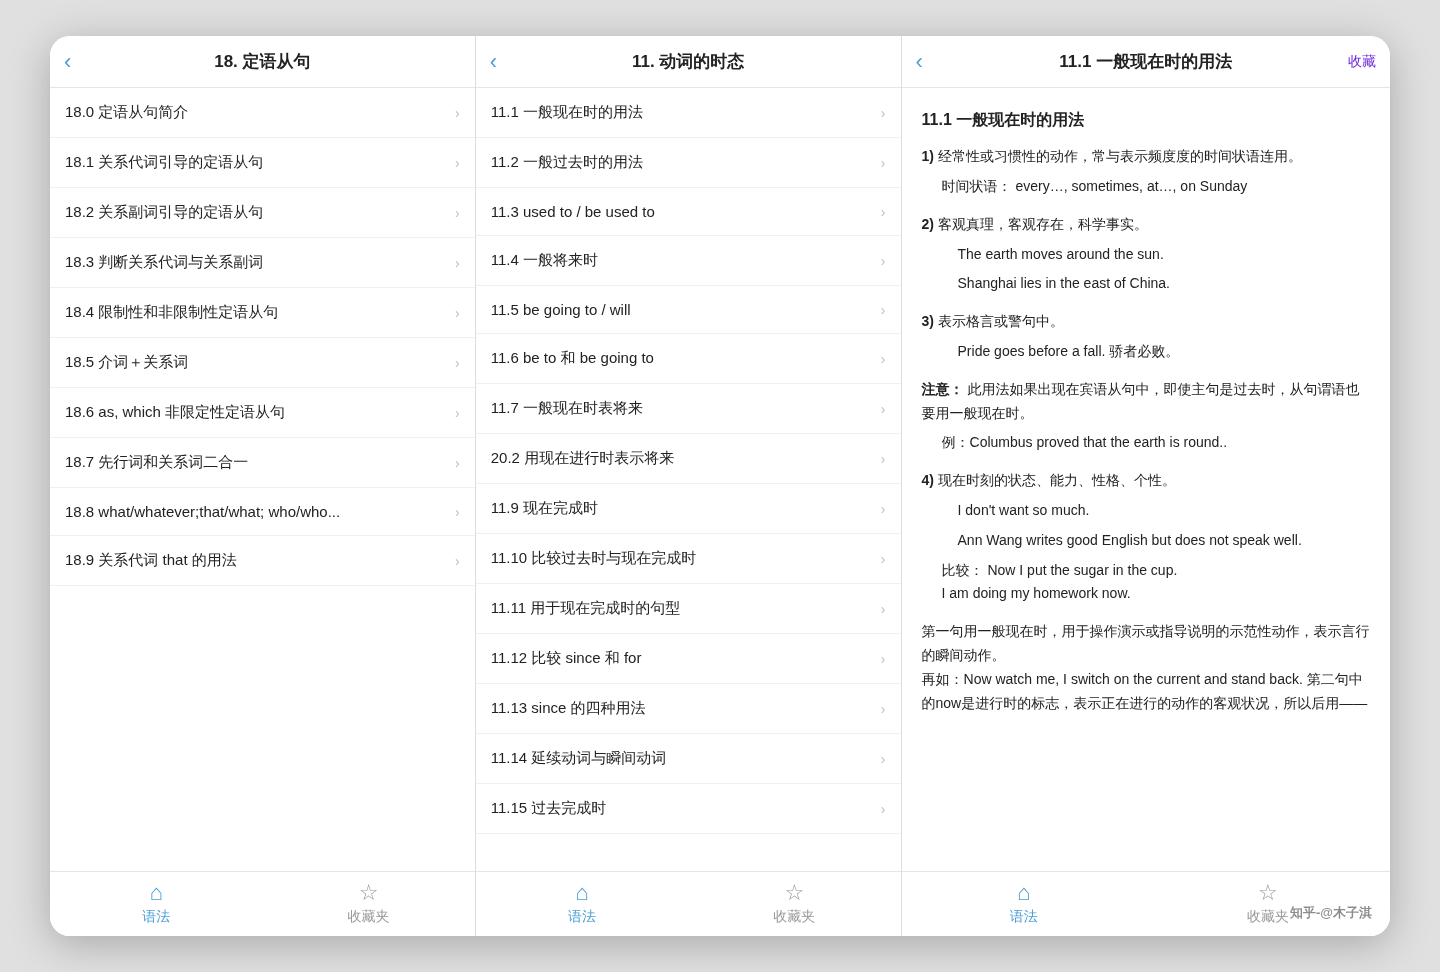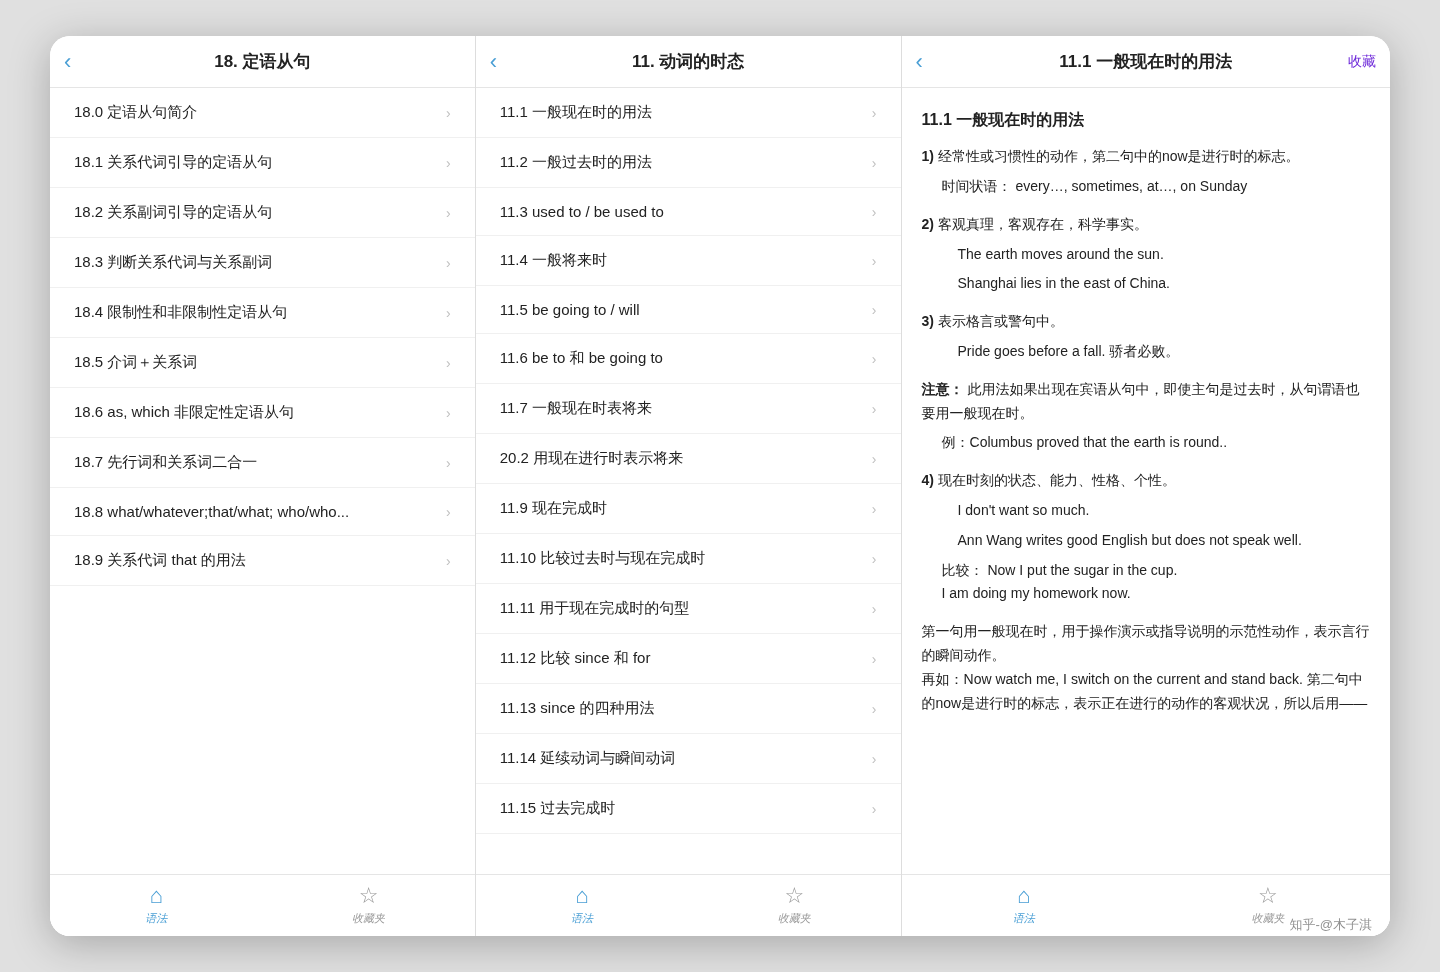--- a/index.html
+++ b/index.html
@@ -66,21 +66,21 @@
 
     
     .panel-list {
       flex: 1;
       overflow-y: auto;
     }
     .list-item {
       display: flex;
       align-items: center;
       justify-content: space-between;
-      padding: 15px 24px;
+      padding: 15px 15px;
       border-bottom: 1px solid #f0f0f0;
       cursor: pointer;
     }
     .list-item .item-text {
       font-size: 15px;
       color: #222;
       flex: 1;
     }
     .list-item .chevron {
       color: #c0c0c0;
@@ -102,24 +102,23 @@
       flex-direction: column;
       align-items: center;
       cursor: pointer;
       min-width: 60px;
     }
     .tab-item .tab-icon {
       font-size: 22px;
       line-height: 1.2;
     }
     .tab-item .tab-label {
-      font-size: 11px;
+      font-size: 14px;
       margin-top: 2px;
       color: #999;
-      font-style: italic;
     }
     .tab-item.active .tab-icon { color: #4a9fd5; }
     .tab-item.active .tab-label { color: #4a9fd5; }
     .tab-item:not(.active) .tab-icon { color: #999; }
 
     
     .content-panel {
       flex: 1.15;
       display: flex;
       flex-direction: column;
@@ -147,25 +146,25 @@
     .content-body .indent {
       margin-left: 20px;
     }
     .content-body .indent2 {
       margin-left: 36px;
     }
 
     
     .watermark {
       position: absolute;
-      bottom: 2px;
+      bottom: 14px;
       right: 18px;
       font-size: 13px;
       color: rgba(0,0,0,0.45);
-      font-weight: 400;
+      font-weight: 700;
       pointer-events: none;
     }
   </style>
 </head>
 <body>
 
 <div class="device-frame">
 
   <div class="panel">
     <div class="panel-header">
@@ -307,21 +306,21 @@
 
   <div class="content-panel">
     <div class="panel-header">
       <span class="back-btn">‹</span>
       <span class="title">11.1 一般现在时的用法</span>
       <span class="collect-btn">收藏</span>
     </div>
     <div class="content-body" id="content-body">
         <h2>11.1 一般现在时的用法</h2>
         <div class="section">
-          <p><span style="font-weight: 600;">1) </span><span>经常性或习惯性的动作，第二句中的now是进行时的标志。</span></p>
+          <p><span style="font-weight: 600;">1) </span><span>经常性或习惯性的动作，常与表示频度度的时间状语连用。</span></p>
           <p class="indent">时间状语：  every…, sometimes,   at…, on Sunday</p>
         </div>
         <div class="section">
           <p><span style="font-weight: 600;">2) </span><span>客观真理，客观存在，科学事实。</span></p>
           <p class="indent2">The earth moves around the sun.</p>
           <p class="indent2">Shanghai lies in the east of China.</p>
         </div>
         <div class="section">
           <p><span style="font-weight: 600;">3) </span><span>表示格言或警句中。</span></p>
           <p class="indent2">Pride goes before a fall.   骄者必败。</p>

